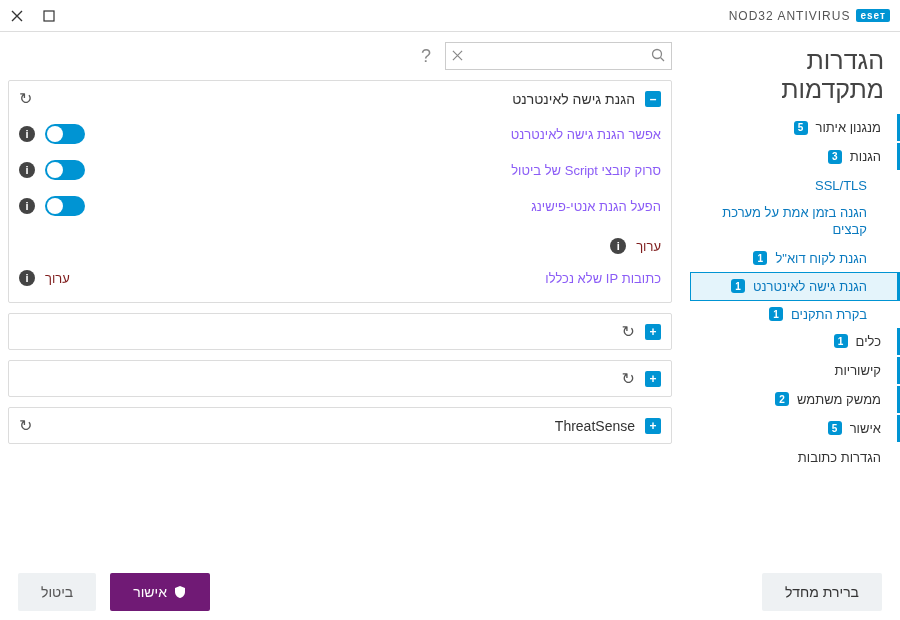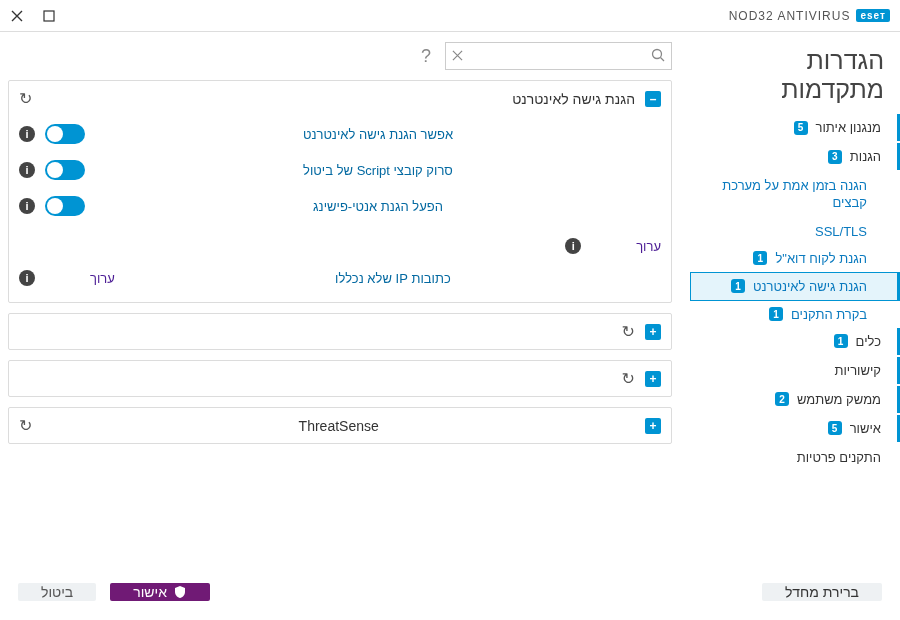--- a/index.html
+++ b/index.html
@@ -25,29 +25,29 @@
   .help{width:18px;color:#888;font-size:18px;text-align:center;cursor:pointer;}
   .search{flex:0 0 220px;height:28px;border:1px solid #ccc;display:flex;align-items:center;padding:0 6px;gap:6px;background:#fff;}
   .search input{flex:1;border:none;outline:none;font-size:13px;background:transparent;}
   .panel{border:1px solid #dcdcdc;border-radius:2px;}
   .panel-header{display:flex;align-items:center;padding:8px 10px;gap:10px;cursor:pointer;}
   .panel-header .h-title{flex:1;color:#333;font-size:14px;}
   .sq-toggle{width:16px;height:16px;background:#0094d3;color:#fff;display:flex;align-items:center;justify-content:center;font-size:12px;font-weight:bold;border-radius:2px;}
   .reset-icn{color:#555;font-size:16px;}
   .panel-body{padding:0 10px 8px;}
   .row{display:flex;align-items:center;padding:8px 0;gap:10px;}
-  .row .label{flex:1;color:#0369a1;text-align:center;}
+  .row .label{flex:1;color:#8b5cf6;}
   .info{width:16px;height:16px;border-radius:50%;background:#444;color:#fff;font-size:11px;display:flex;align-items:center;justify-content:center;font-weight:bold;cursor:pointer;}
-  .edit-link{color:#4c1d95;cursor:pointer;margin-left:45px;}
+  .edit-link{color:#7f1d1d;cursor:pointer;}
   
   .toggle{width:40px;height:20px;background:#0094d3;border-radius:10px;position:relative;cursor:pointer;}
   .toggle::after{content:"";position:absolute;width:16px;height:16px;background:#fff;border-radius:50%;top:2px;left:2px;}
   
   .footer{position:absolute;bottom:0;left:0;right:0;height:56px;display:flex;align-items:center;justify-content:space-between;padding:0 18px;}
-  .btn{height:18px;padding:0 22px;border:1px solid transparent;border-radius:2px;font-size:14px;cursor:pointer;display:inline-flex;align-items:center;gap:6px;}
+  .btn{height:38px;padding:0 22px;border:1px solid transparent;border-radius:2px;font-size:14px;cursor:pointer;display:inline-flex;align-items:center;gap:6px;}
   .btn-default{background:#eef1f3;color:#333;}
   .btn-primary{background:#701a75;color:#fff;}
   .btn-light{background:#eef1f3;color:#555;}
   .footer-left{display:flex;gap:14px;}
   .shield{width:14px;height:14px;display:inline-block;}
 </style>
 </head>
 <body>
 
 <div class="titlebar">
@@ -77,24 +77,24 @@
     <div class="nav-item top">
       <span>מנגנון איתור</span>
       <span class="badge">5</span>
     </div>
     <div class="nav-item top">
       <span>הגנות</span>
       <span class="badge">3</span>
     </div>
 
     <div class="nav-item nav-sub">
+      <span>SSL/TLS</span>
+    </div>
+    <div class="nav-item nav-sub">
       <span style="line-height:1.3">הגנה בזמן אמת על מערכת קבצים</span>
-    </div>
-    <div class="nav-item nav-sub">
-      <span>SSL/TLS</span>
     </div>
     <div class="nav-item nav-sub">
       <span>הגנת לקוח דוא"ל</span>
       <span class="badge">1</span>
     </div>
     <div class="nav-item nav-sub selected">
       <span>הגנת גישה לאינטרנט</span>
       <span class="badge">1</span>
     </div>
     <div class="nav-item nav-sub">
@@ -111,21 +111,21 @@
     </div>
     <div class="nav-item top">
       <span>ממשק משתמש</span>
       <span class="badge">2</span>
     </div>
     <div class="nav-item top">
       <span>אישור</span>
       <span class="badge">5</span>
     </div>
     <div class="nav-item top" style="border-right-color:transparent">
-      <span>התקנים פרטיות</span>
+      <span>הגדרות כתובות</span>
     </div>
   </div>
 
   <div class="content">
 
     <div class="searchbar-row">
       <div class="search">
         <span>
           <svg width="14" height="14" viewBox="0 0 14 14">
               <circle cx="6" cy="6" r="4.5" fill="none" stroke="#888" stroke-width="1.3"></circle>
@@ -187,21 +187,21 @@
     <div class="panel">
       <div class="panel-header">
         <span class="sq-toggle">+</span>
         <span class="reset-icn">↻</span>
       </div>
     </div>
 
     <div class="panel">
       <div class="panel-header">
         <span class="sq-toggle">+</span>
-        <span class="h-title" dir="ltr" style="text-align:center">ThreatSense</span>
+        <span class="h-title" dir="ltr" style="text-align:right">ThreatSense</span>
         <span class="reset-icn">↻</span>
       </div>
     </div>
 
   </div>
 </div>
 
 <div class="footer">
   <button class="btn btn-default">
     <span>ברירת מחדל</span>

